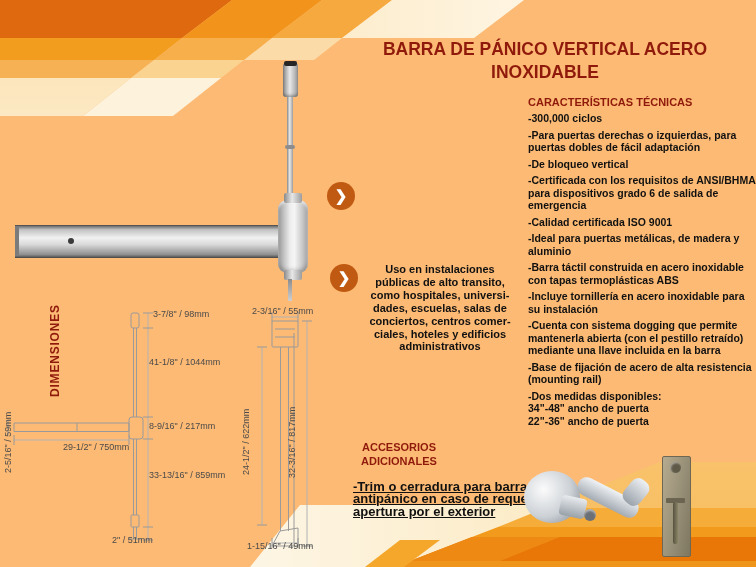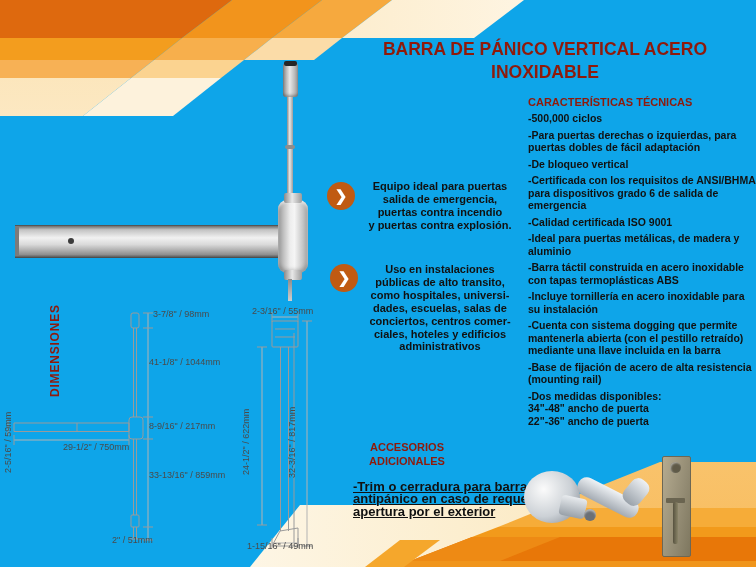--- a/index.html
+++ b/index.html
@@ -1,16 +1,16 @@
 <!DOCTYPE html>
 <html><head>
 <meta charset="utf-8">
 <style>
   html,body{margin:0;padding:0;background:#fff;}
-  .page{position:relative;width:756px;height:567px;background:#0ea5e9;overflow:hidden;
+  .page{position:relative;width:756px;height:567px;background:#fdba74;overflow:hidden;
         font-family:"Liberation Sans",sans-serif;color:#1a1a1a;}
   .abs{position:absolute;}
   .clip{position:absolute;inset:0;pointer-events:none;}
   .pre{white-space:pre-line;}
   
   .d1{background:#DE690E;clip-path:polygon(0px 0px,232px 0px,182px 38px,0px 38px);}
   .d2{background:#F2941C;clip-path:polygon(232px 0px,322px 0px,272px 38px,182px 38px);}
   .d3{background:#F6A93E;clip-path:polygon(322px 0px,392px 0px,342px 38px,272px 38px);}
   .d4{background:linear-gradient(to right,#FBDFA8,#FFFEFB);clip-path:polygon(392px 0px,524px 0px,474px 38px,342px 38px);}
   .d5{background:#F39D1E;clip-path:polygon(0px 38px,182px 38px,154px 60px,0px 60px);}
@@ -32,21 +32,21 @@
   
   .title{left:340px;top:38px;width:410px;text-align:center;font-size:17.5px;line-height:23px;
          font-weight:700;color:#8F1A0B;}
   .tech-head{left:528px;top:96px;width:228px;font-size:11px;font-weight:700;color:#8F1A0B;}
   .tech-list{left:528px;top:112px;width:228px;}
   .tech-item{font-size:10.5px;font-weight:700;line-height:12.5px;margin-bottom:4px;color:#111;white-space:pre-line;}
   .hl-text{width:176px;text-align:center;font-size:11px;font-weight:700;line-height:12.9px;color:#111;}
   .arrow-circle{width:28px;height:28px;border-radius:50%;background:#C05A12;
                 display:flex;align-items:center;justify-content:center;}
   .arrow-circle span{color:#fff;font-size:15px;font-weight:700;transform:translateY(-0.5px);}
-  .acc-head{left:347px;top:441px;width:120px;text-align:center;font-size:11px;font-weight:700;
+  .acc-head{left:339px;top:441px;width:120px;text-align:center;font-size:11px;font-weight:700;
             line-height:13.5px;color:#8F1A0B;}
   .acc-body{left:353px;top:481px;width:190px;font-size:13px;font-weight:700;line-height:12.3px;color:#111;text-decoration:underline;}
   .dimlabel{position:absolute;font-size:9px;color:#4a4a4a;white-space:nowrap;}
   .vlabel{position:absolute;font-size:9px;color:#4a4a4a;white-space:nowrap;
           transform-origin:0 100%;transform:rotate(-90deg);}
   .dims-head{position:absolute;left:62px;top:383px;font-size:12px;font-weight:700;color:#8F1A0B;
              letter-spacing:0.8px;white-space:nowrap;transform-origin:0 100%;transform:rotate(-90deg);}
   
   .metal-h{background:linear-gradient(to bottom,#6e6e6e 0%,#c2c2c2 12%,#f1f1f1 38%,#d9d9d9 60%,#8f8f8f 92%,#5c5c5c 100%);}
   .metal-v{background:linear-gradient(to right,#8a8a8a 0%,#e8e8e8 45%,#9c9c9c 100%);}
@@ -97,39 +97,35 @@
     <div class="abs" style="left:68px;top:238px;width:6px;height:6px;background:#3b3b3b;border-radius:50%;"></div>
     <div class="abs case" style="left:278px;top:200px;width:30px;height:73px;"></div>
     <div class="abs metal-v" style="left:284px;top:193px;width:18px;height:10px;border-radius:2px;"></div>
     <div class="abs metal-v" style="left:284px;top:270px;width:18px;height:10px;border-radius:2px;"></div>
     <div class="abs" style="left:288px;top:279px;width:4px;height:22px;background:linear-gradient(to bottom,#8c8c8c,#cfcfcf);"></div>
   </div>
 
   <div class="abs arrow-circle" style="left:327px;top:182px;">
     <span>❯</span>
   </div>
-  <div class="abs hl-text pre" style="left:352px;top:180px;">Equipo ideal para puertas
-salida de emergencia,
-puertas contra incendio
-y puertas contra explosión.</div>
 
   <div class="abs arrow-circle" style="left:330px;top:264px;">
     <span>❯</span>
   </div>
   <div class="abs hl-text pre" style="left:352px;top:263px;">Uso en instalaciones
 públicas de alto transito,
 como hospitales, universi-
 dades, escuelas, salas de
 conciertos, centros comer-
 ciales, hoteles y edificios
 administrativos</div>
 
   <div class="abs tech-head">CARACTERÍSTICAS TÉCNICAS</div>
   <div class="abs tech-list">
-    <div class="tech-item">-500,000 ciclos</div>
+    <div class="tech-item">-300,000 ciclos</div>
     <div class="tech-item">-Para puertas derechas o izquierdas, para puertas dobles de fácil adaptación</div>
     <div class="tech-item">-De bloqueo vertical</div>
     <div class="tech-item">-Certificada con los requisitos de ANSI/BHMA para dispositivos grado 6 de salida de emergencia</div>
     <div class="tech-item">-Calidad certificada ISO 9001</div>
     <div class="tech-item">-Ideal para puertas metálicas, de madera y aluminio</div>
     <div class="tech-item">-Barra táctil construida en acero inoxidable con tapas termoplásticas ABS</div>
     <div class="tech-item">-Incluye tornillería en acero inoxidable para su instalación</div>
     <div class="tech-item">-Cuenta con sistema dogging que permite mantenerla abierta (con el pestillo retraído) mediante una llave incluida en la barra</div>
     <div class="tech-item">-Base de fijación de acero de alta resistencia (mounting rail)</div>
     <div class="tech-item">-Dos medidas disponibles:

